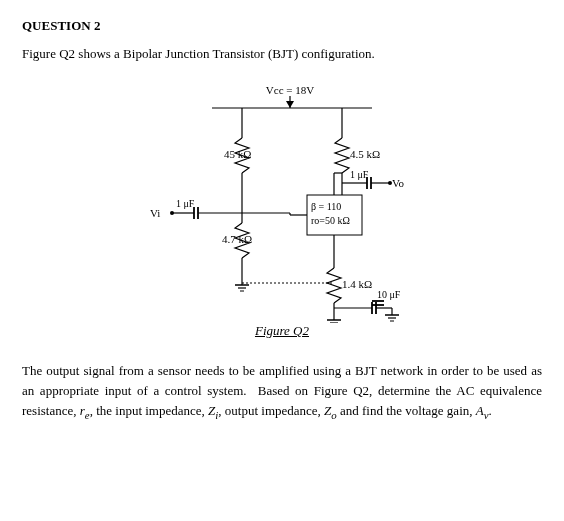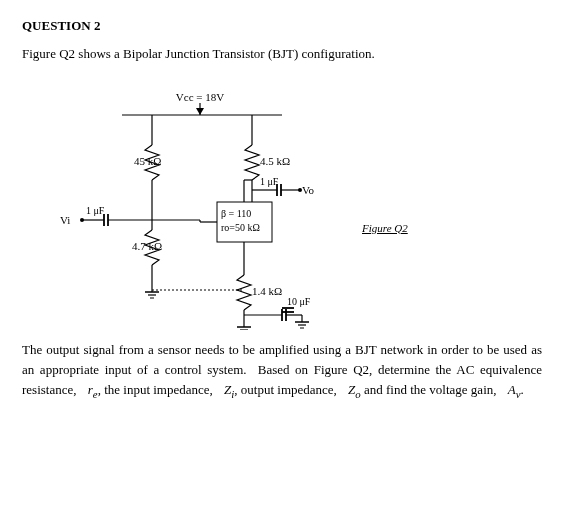--- a/index.html
+++ b/index.html
@@ -12,49 +12,47 @@
       min-height: 521px;
       padding: 18px 22px 18px 22px;
     }
     .question-title {
       font-weight: bold;
       font-size: 13px;
       margin-bottom: 12px;
     }
     .intro-text {
       font-size: 13px;
-      margin-bottom: 28px;
+      margin-bottom: 21px;
     }
     .circuit-container {
       display: flex;
-      flex-direction: row;
+      flex-direction: column;
       align-items: center;
       margin-bottom: 10px;
       text-decoration: underline;
     }
     .circuit-svg-wrap {
       width: 340px;
       height: 240px;
       position: relative;
     }
     .figure-label {
       text-align: left;
-      font-size: 11px;
+      font-size: 13px;
       font-style: italic;
       margin-bottom: 12px;
-      margin-top: 47px;
     }
     .bottom-text {
       font-size: 13px;
       line-height: 1.55;
       text-align: justify;
     }
     em {
       font-style: italic;
-      margin-left: 8px;
     }
   </style>
 </head>
 <body>
 
 <div class="question-title">QUESTION 2</div>
 
 <div class="intro-text">Figure Q2 shows a Bipolar Junction Transistor (BJT) configuration.</div>
 
 <div class="circuit-container">

